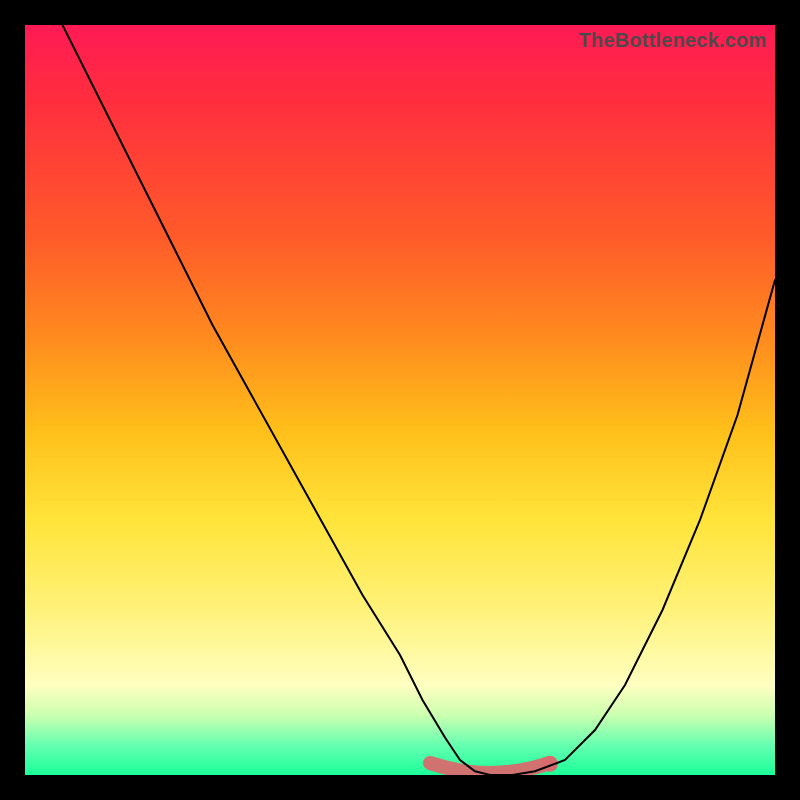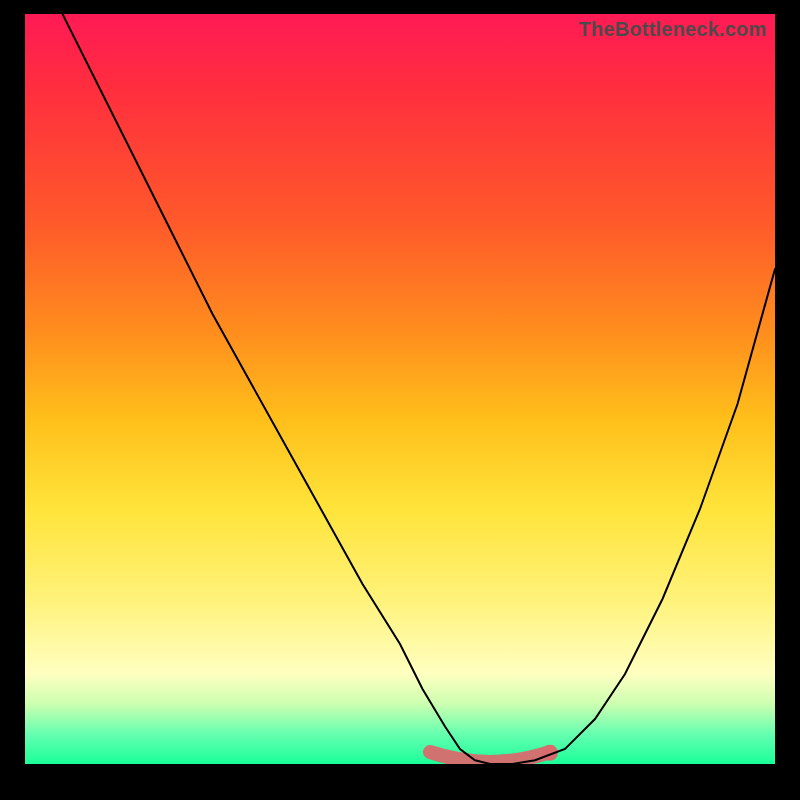--- a/index.html
+++ b/index.html
@@ -13,21 +13,21 @@
   }
   .frame {
     position: relative;
     width: 800px;
     height: 800px;
     background: #000;
   }
   .plot-area {
     position: absolute;
     left: 25px;
-    top: 14px;
+    top: 25px;
     width: 750px;
     height: 750px;
     
     background: linear-gradient(
       to bottom,
       #ff1a4d 0%,
       #ff3a3a 12%,
       #ff6a2a 30%,
       #ff9f1f 45%,
       #ffd21a 58%,

